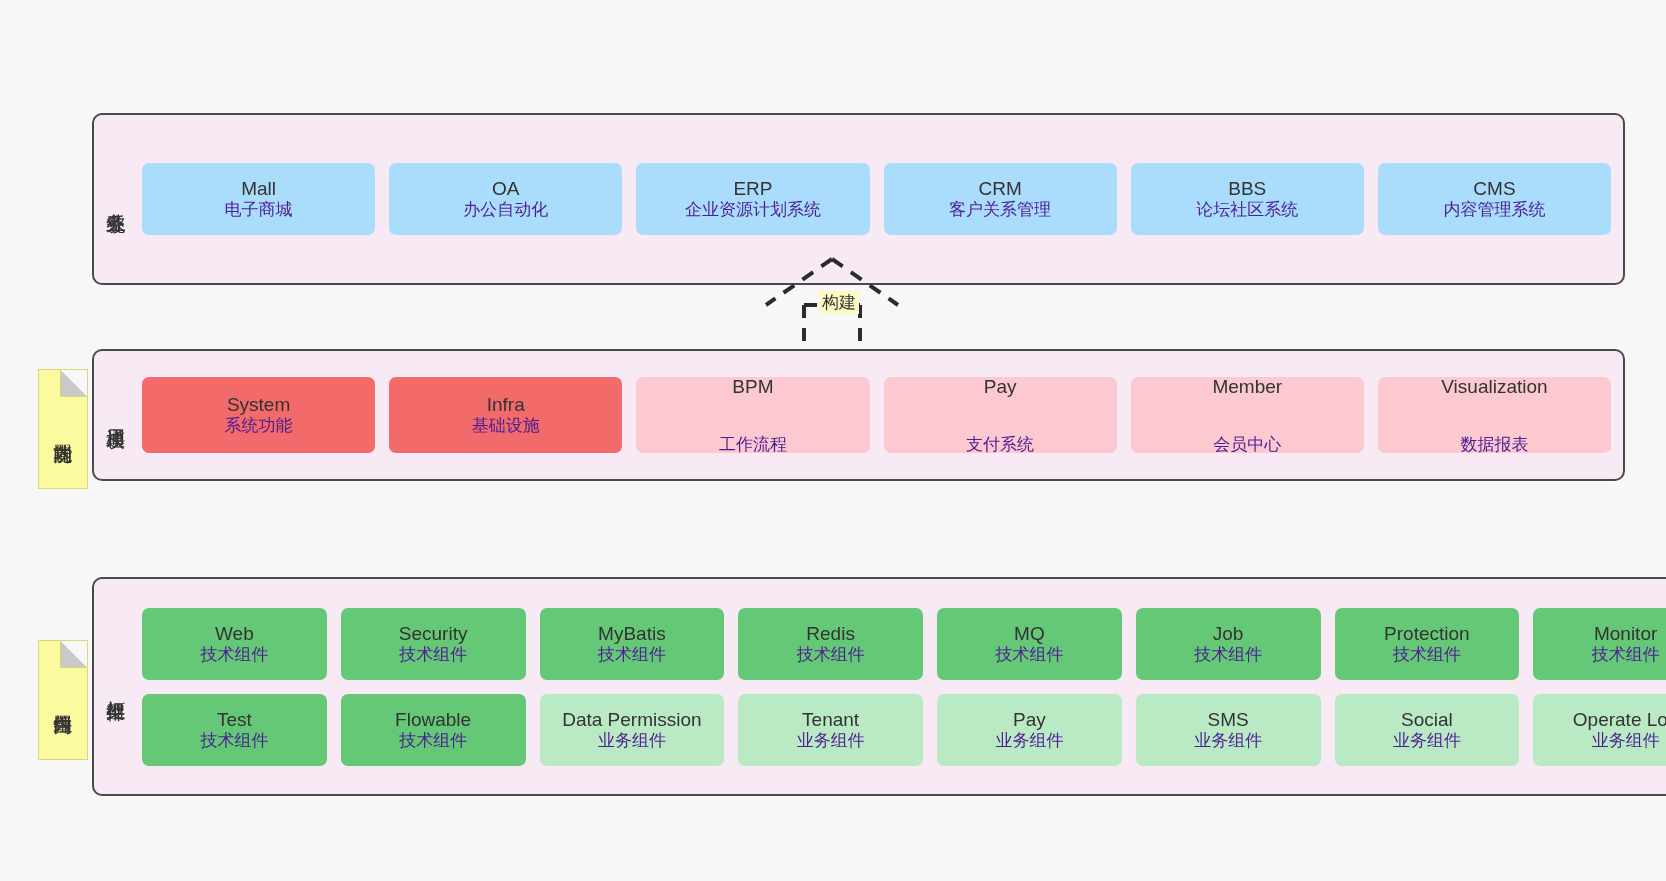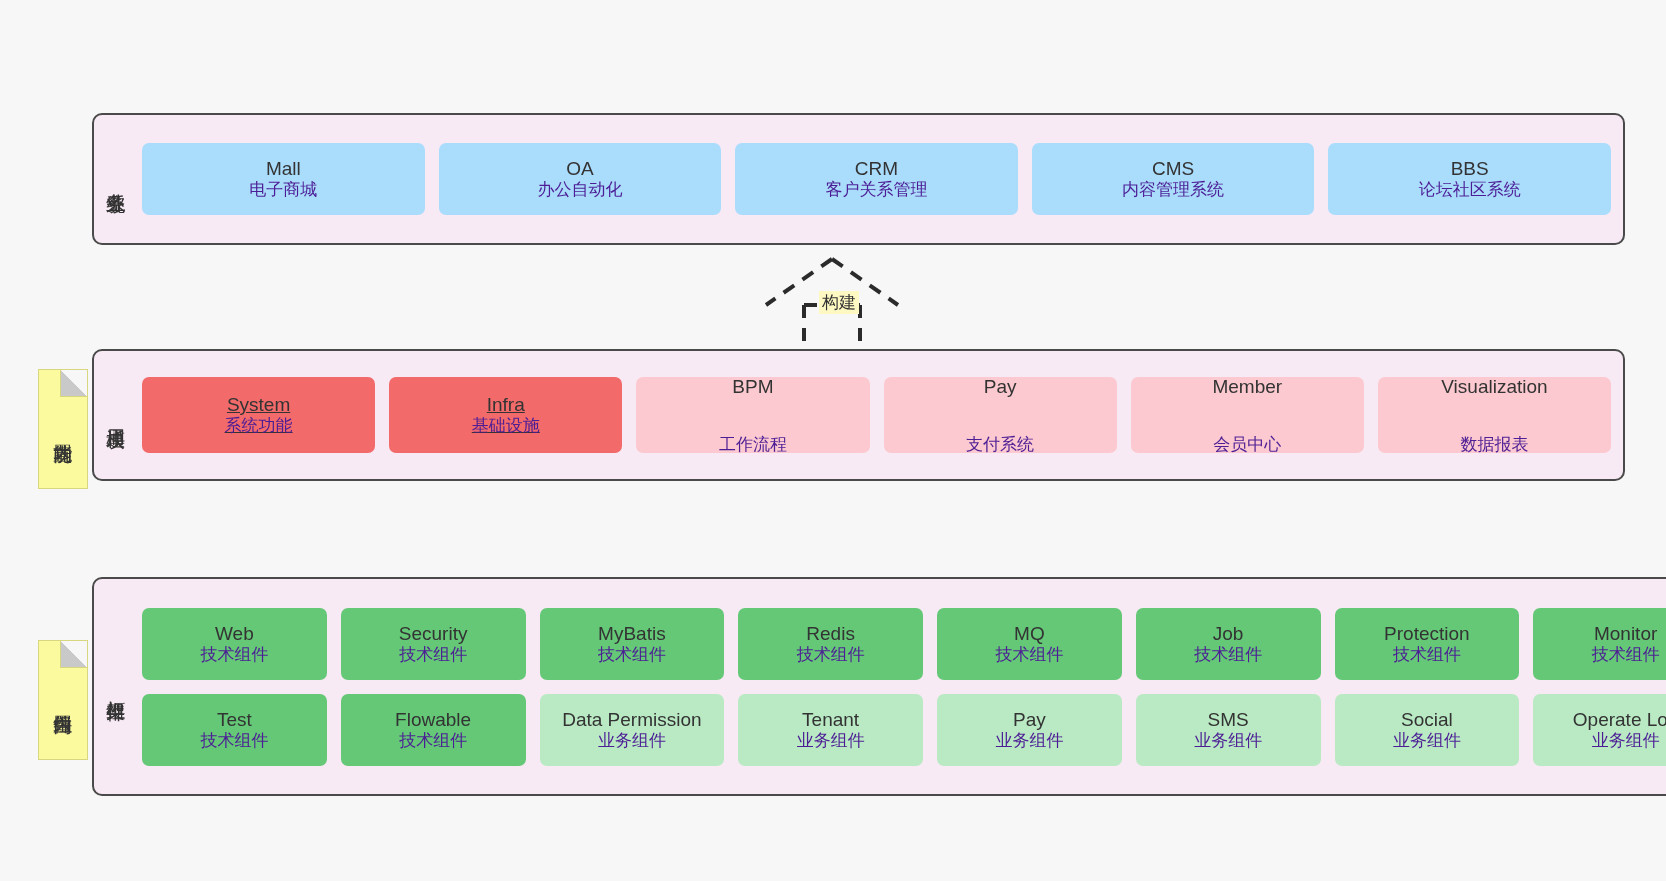--- a/index.html
+++ b/index.html
@@ -96,27 +96,27 @@
     white-space: nowrap;
   }
   .card .t.wrap { white-space: normal; }
   .card .s {
     font-size: 17px;
     color: #4c1d95;
     white-space: nowrap;
   }
 
   .blue   { background: #aadcfc; }
-  .red    { background: #f26a6a; text-decoration: underline; }
+  .red    { background: #f26a6a; }
   .pink   { background: #fbc9cf; gap: 37px; }
   .green  { background: #64c877; }
   .lgreen { background: #baeac4; }
 
   
-  #layer-business { left: 92px;  top: 113px; width: 1533px; height: 132px; }
+  #layer-business { left: 92px;  top: 113px; width: 1533px; height: 172px; }
   #layer-common   { left: 92px;  top: 349px; width: 1533px; height: 132px; }
   #layer-frame    { left: 92px;  top: 577px; width: 1640px; height: 219px; }
 
   #layer-business .card { height: 72px; }
   #layer-common   .card { height: 76px; }
   #layer-frame    .card { height: 72px; }
 
   
   .note {
     position: absolute;
@@ -173,30 +173,34 @@
       <div class="row">
         <div class="card blue">
           <div class="t">Mall</div>
           <div class="s">电子商城</div>
         </div>
         <div class="card blue">
           <div class="t">OA</div>
           <div class="s">办公自动化</div>
         </div>
         <div class="card blue">
+          <div class="t">ERP</div>
+          <div class="s">企业资源计划系统</div>
+        </div>
+        <div class="card blue">
           <div class="t">CRM</div>
           <div class="s">客户关系管理</div>
         </div>
         <div class="card blue">
+          <div class="t">BBS</div>
+          <div class="s">论坛社区系统</div>
+        </div>
+        <div class="card blue">
           <div class="t">CMS</div>
           <div class="s">内容管理系统</div>
-        </div>
-        <div class="card blue">
-          <div class="t">BBS</div>
-          <div class="s">论坛社区系统</div>
         </div>
       </div>
     </div>
   </div>
 
   <div class="arrow-wrap" id="arrow-build">
     <svg width="150" height="92" viewBox="0 0 150 92">
       <path d="M75 6 L141 52 M75 6 L9 52" fill="none" stroke="#2b2b2b" stroke-width="4" stroke-dasharray="13,10" stroke-linecap="butt"></path>
       <path d="M47 52 L103 52 M47 52 L47 92 M103 52 L103 92" fill="none" stroke="#2b2b2b" stroke-width="4" stroke-dasharray="13,10" stroke-linecap="butt"></path>
     </svg>

